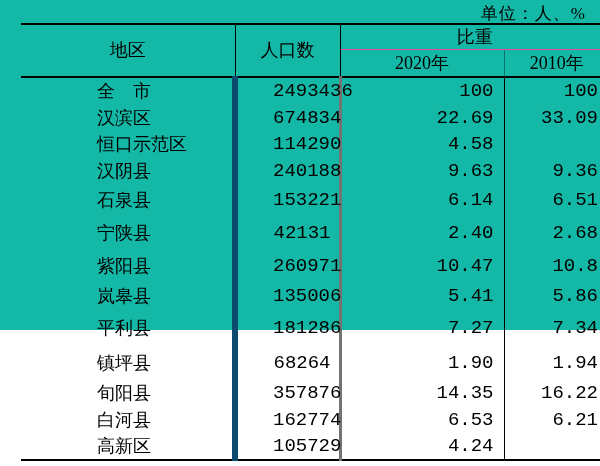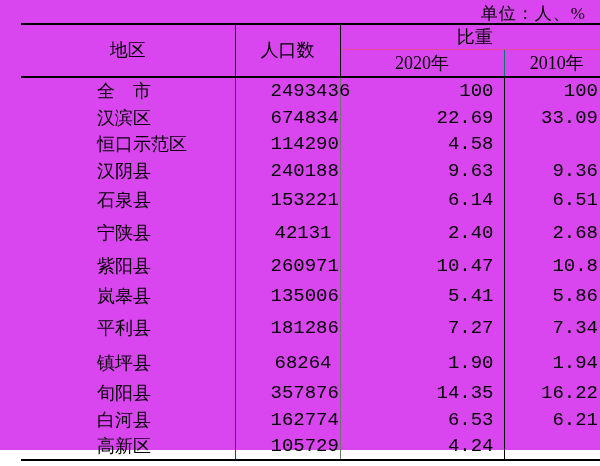--- a/index.html
+++ b/index.html
@@ -6,22 +6,22 @@
     margin: 0;
     padding: 0;
     width: 600px;
     height: 466px;
     background: #ffffff;
     overflow: hidden;
   }
   .page {
     position: relative;
     width: 600px;
-    height: 450px;
-    background: #d946ef;
+    height: 330px;
+    background: #14b8a6;
     color: #000000;
     font-family: "Liberation Serif", "DejaVu Serif", serif;
   }
   .unit {
     position: absolute;
     top: 2px;
     right: 14px;
     font-size: 17px;
     letter-spacing: 1px;
     white-space: nowrap;
@@ -58,31 +58,31 @@
   th.h-2020   { border-right: 1px solid #0f766e; }
 
   tbody td {
     padding: 0;
     vertical-align: middle;
     white-space: nowrap;
   }
   tbody td:nth-child(1) {
     text-align: left;
     padding-left: 76px;
-    border-right: 1px solid #0c4a6e;
+    border-right: 6px solid #0c4a6e;
     font-size: 18px;
   }
   tbody td:nth-child(2),
   tbody td:nth-child(3),
   tbody td:nth-child(4) {
     font-family: "Liberation Mono", "DejaVu Sans Mono", monospace;
     font-size: 19px;
     text-align: right;
   }
-  tbody td:nth-child(2) { padding-right: 8px;  border-right: 1px solid #737373; padding-left: 35px; }
+  tbody td:nth-child(2) { padding-right: 8px;  border-right: 3px solid #737373; padding-left: 35px; }
   tbody td:nth-child(3) { padding-right: 10px; border-right: 1px solid #000; }
   tbody td:nth-child(4) { padding-right: 11px; }
 </style>
 </head>
 <body>
 
 <div class="page">
 
   <div class="unit">单位：人、%</div>
 

